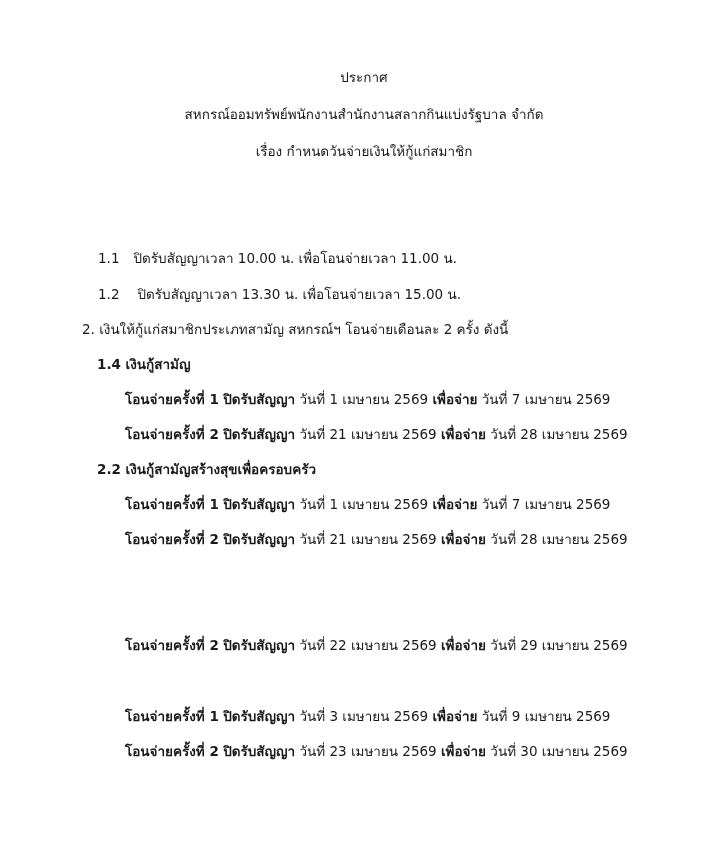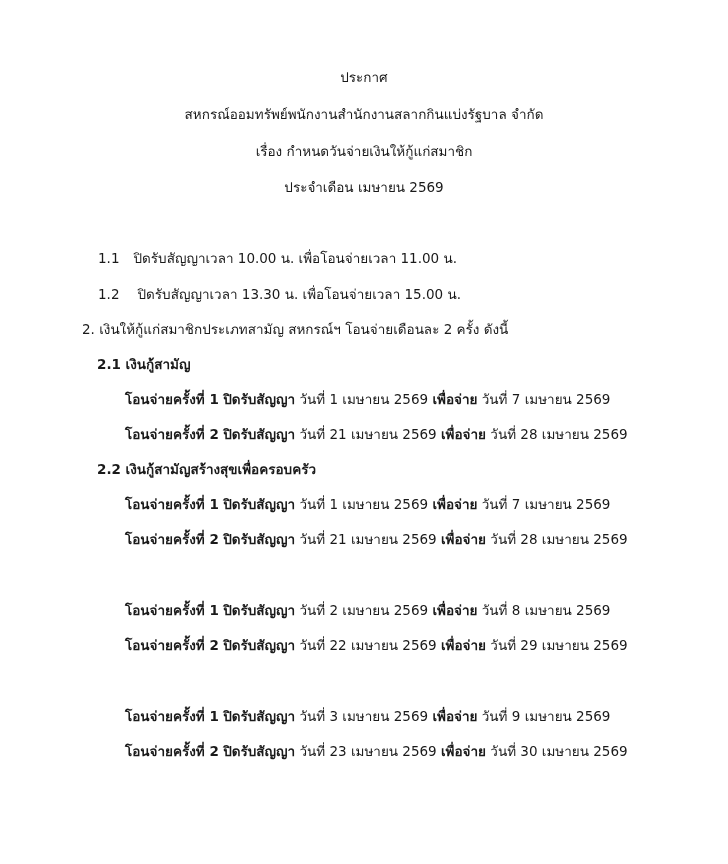--- a/index.html
+++ b/index.html
@@ -38,32 +38,31 @@
     .gap2 { display: inline-block; width: 18px; }
   </style>
 </head>
 <body>
 
 <div class="page">
 
   <div class="line center" style="top:67px;">ประกาศ</div>
   <div class="line center" style="top:104px;">สหกรณ์ออมทรัพย์พนักงานสำนักงานสลากกินแบ่งรัฐบาล จำกัด</div>
   <div class="line center" style="top:141px;">เรื่อง กำหนดวันจ่ายเงินให้กู้แก่สมาชิก</div>
-  <div class="line center" style="top:177px;">ประจำเดือน เมษายน 2569</div>
 
   <div class="line" style="top:248px; left:98px;">
     <span>1.1</span><span class="gap"></span><span>ปิดรับสัญญาเวลา 10.00 น. เพื่อโอนจ่ายเวลา 11.00 น.</span>
   </div>
   <div class="line" style="top:284px; left:98px;">
     <span>1.2</span><span class="gap2"></span><span>ปิดรับสัญญาเวลา 13.30 น. เพื่อโอนจ่ายเวลา 15.00 น.</span>
   </div>
 
   <div class="line" style="top:319px; left:82px;">2. เงินให้กู้แก่สมาชิกประเภทสามัญ สหกรณ์ฯ โอนจ่ายเดือนละ 2 ครั้ง ดังนี้</div>
 
-  <div class="line b" style="top:354px; left:97px;">2.1 เงินกู้สามัญ</div>
+  <div class="line b" style="top:354px; left:97px;">1.4 เงินกู้สามัญ</div>
   <div class="line" style="top:389px; left:125px;">
     <span class="b">โอนจ่ายครั้งที่ 1</span>
     <span class="b u">ปิดรับสัญญา</span>
     <span>วันที่</span>
     <span>1 เมษายน 2569</span><span class="u">&nbsp;</span><span class="b u">เพื่อจ่าย</span>
     <span>วันที่</span>
     <span>7 เมษายน 2569</span>
   </div>
   <div class="line" style="top:424px; left:125px;">
     <span class="b">โอนจ่ายครั้งที่ 2</span>
@@ -83,28 +82,20 @@
     <span>7 เมษายน 2569</span>
   </div>
   <div class="line" style="top:529px; left:125px;">
     <span class="b">โอนจ่ายครั้งที่ 2</span>
     <span class="b u">ปิดรับสัญญา</span><span class="u">&nbsp;</span><span>วันที่</span>
     <span>21 เมษายน 2569</span><span class="u">&nbsp;</span><span class="b u">เพื่อจ่าย</span>
     <span>วันที่</span>
     <span>28 เมษายน 2569</span>
   </div>
 
-  <div class="line" style="top:600px; left:125px;">
-    <span class="b">โอนจ่ายครั้งที่ 1</span>
-    <span class="b u">ปิดรับสัญญา</span>
-    <span>วันที่</span>
-    <span>2 เมษายน 2569</span><span class="u">&nbsp;</span><span class="b u">เพื่อจ่าย</span>
-    <span>วันที่</span>
-    <span>8 เมษายน 2569</span>
-  </div>
   <div class="line" style="top:635px; left:125px;">
     <span class="b">โอนจ่ายครั้งที่ 2</span>
     <span class="b u">ปิดรับสัญญา</span><span class="u">&nbsp;</span><span>วันที่</span>
     <span>22 เมษายน 2569</span><span class="u">&nbsp;</span><span class="b u">เพื่อจ่าย</span>
     <span>วันที่</span>
     <span>29 เมษายน 2569</span>
   </div>
 
   <div class="line" style="top:706px; left:125px;">
     <span class="b">โอนจ่ายครั้งที่ 1</span>

